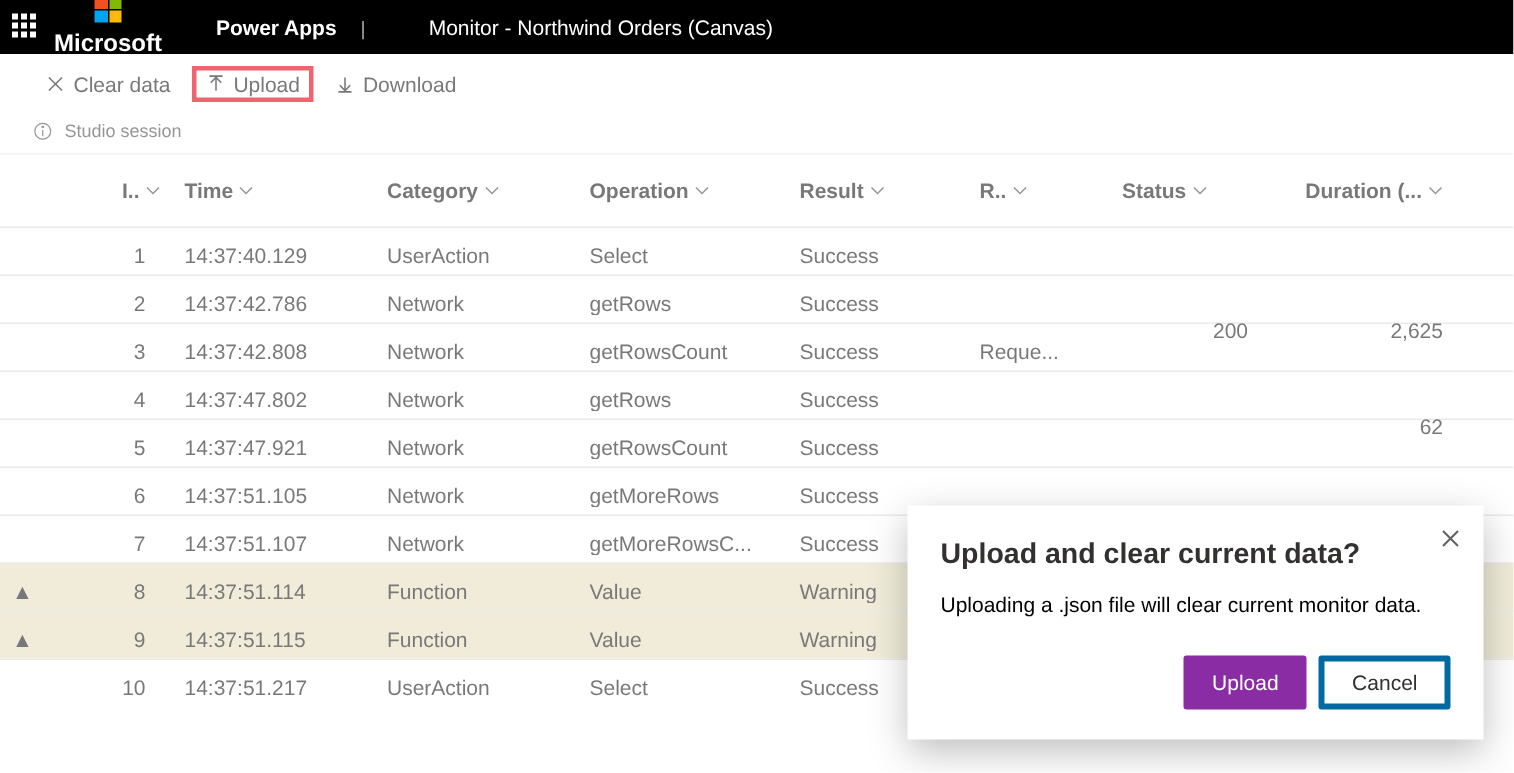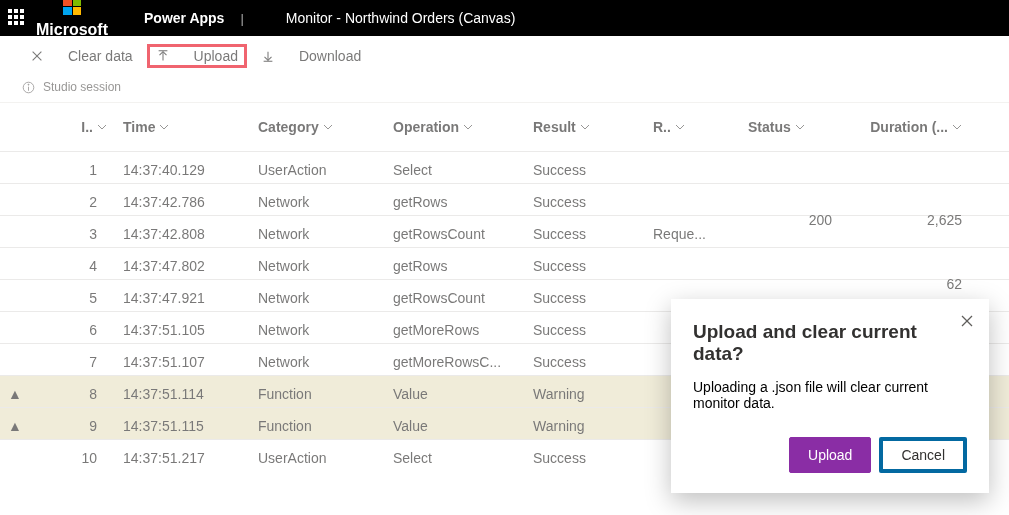--- a/index.html
+++ b/index.html
@@ -59,21 +59,21 @@
       border:none; outline:none; font-size:13px; flex:1; color:#333;
     }
     
     .toolbar {
       display:flex; align-items:center;
       height:40px; padding:0 22px;
       border-bottom:0;
       gap:6px;
     }
     .tool-btn {
-      display:flex; align-items:center; gap:24px;
+      display:flex; align-items:center; gap:5px;
       padding:4px 8px; font-size:14px; color:#323130;
       cursor:pointer;
     }
     .tool-btn svg { width:14px; height:14px; }
     .highlight-red {
       border:3px solid #e81123;
       padding:1px 6px;
     }
     .session-bar {
       display:flex; align-items:center; gap:8px;
@@ -117,21 +117,21 @@
     
     .dim {
       position:absolute; inset:36px 0 0 0;
       background:rgba(255,255,255,0.35);
       pointer-events:none;
     }
     
     .dialog {
       position:absolute;
       right:20px; bottom:22px;
-      width:318px;
+      width:384px;
       background:#fff;
       box-shadow:0 8px 24px rgba(0,0,0,0.25);
       padding:22px 22px 20px;
       z-index:10;
     }
     .dialog h2 {
       font-size:19px; font-weight:600; color:#323130;
       margin-bottom:14px;
       padding-right:20px;
     }

